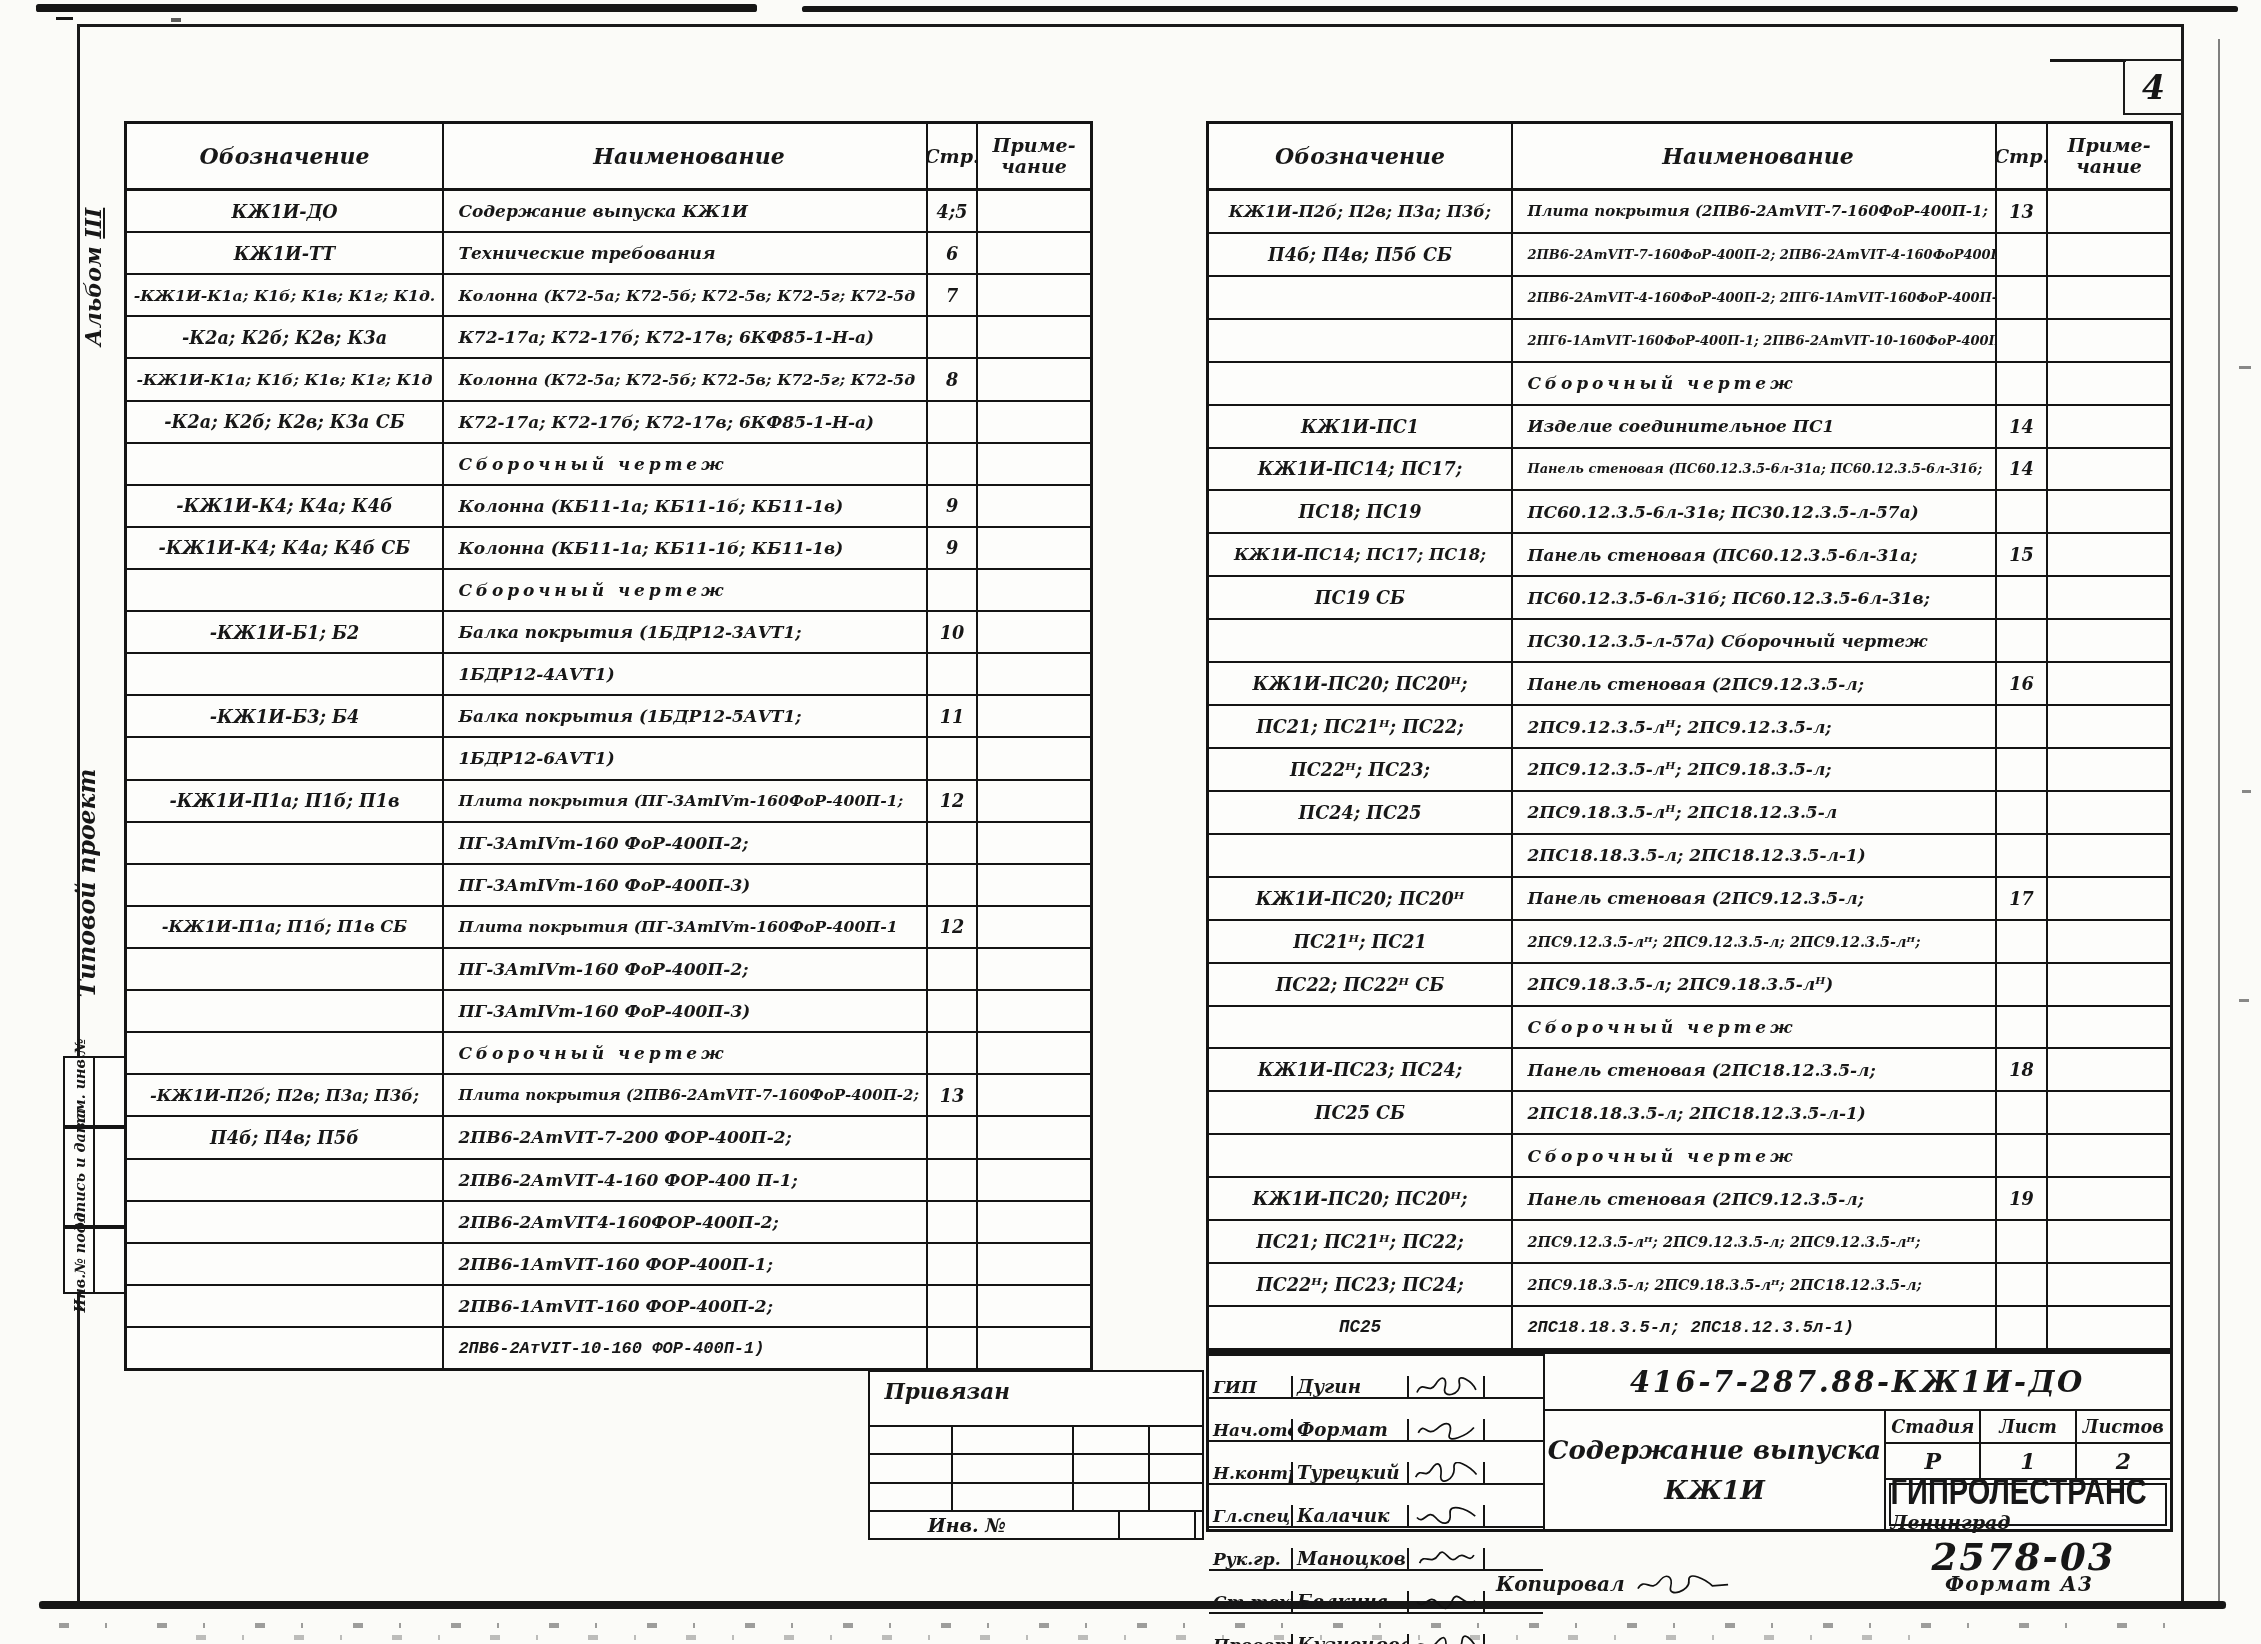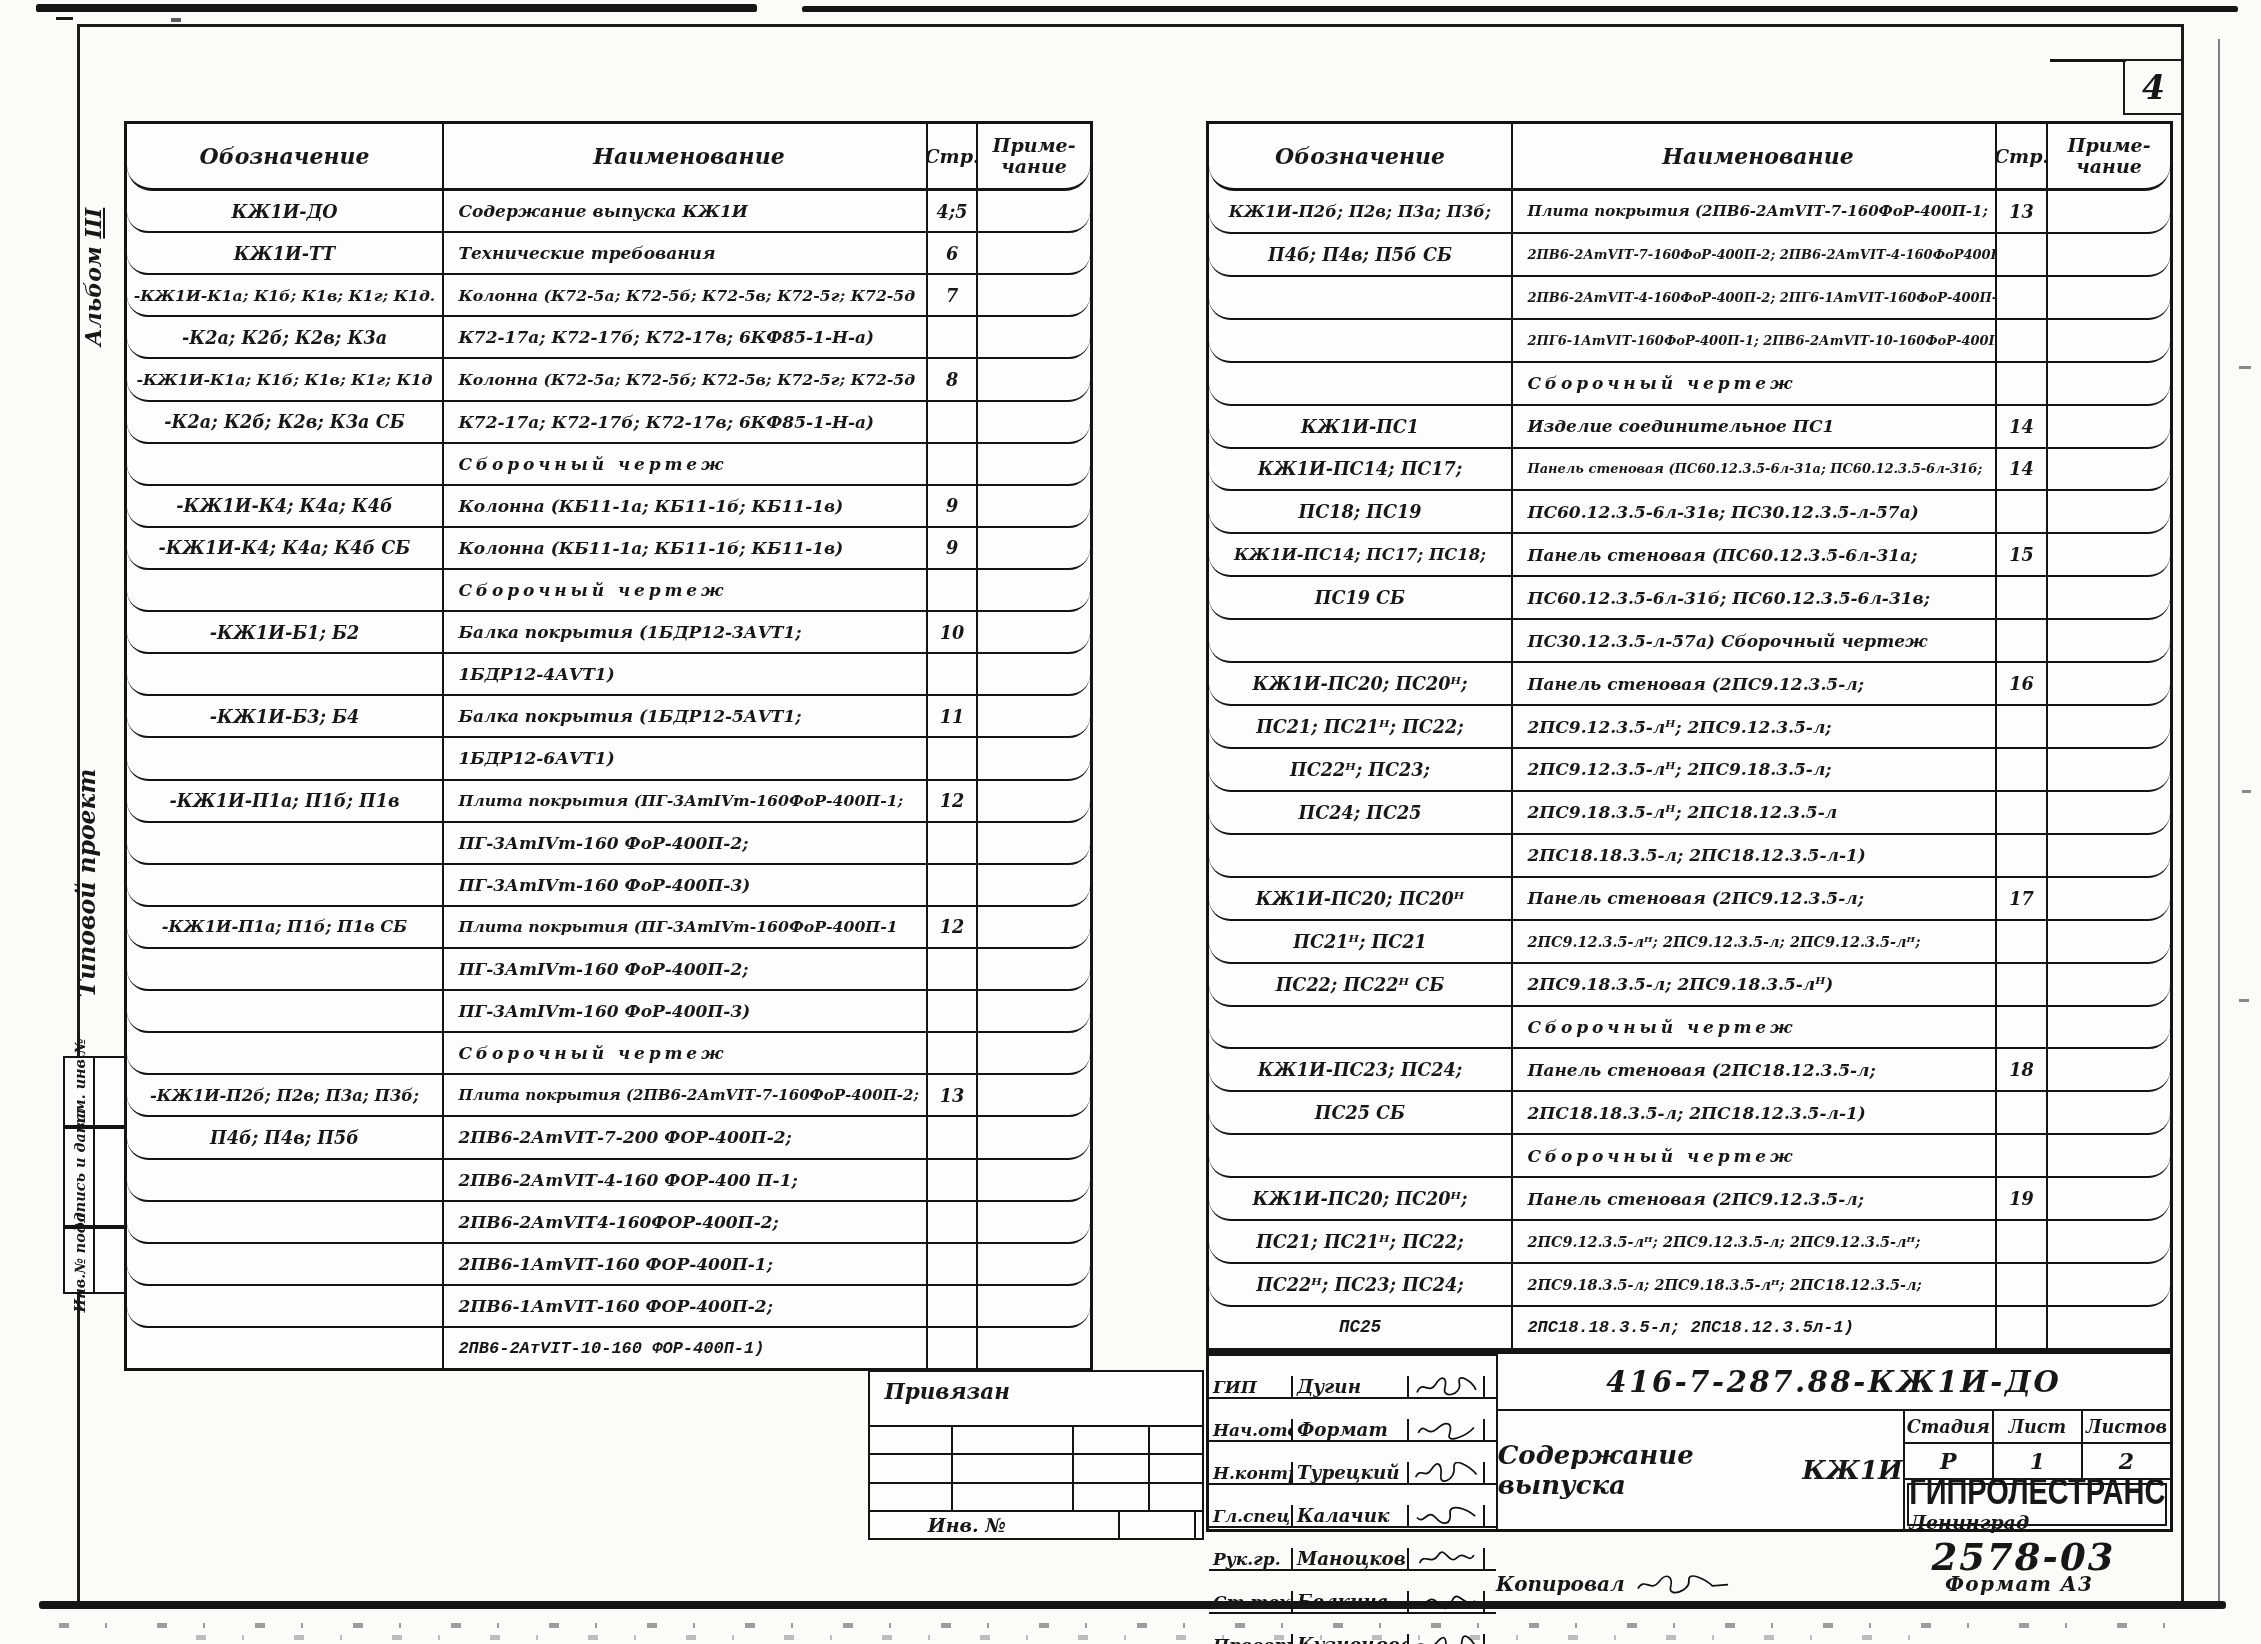--- a/index.html
+++ b/index.html
@@ -6,21 +6,21 @@
   .page{position:relative;width:2261px;height:1644px;background:#fbfbf8;overflow:hidden;
         font-family:"DejaVu Serif",serif;font-style:italic;font-weight:600;color:#171717;}
   .abs{position:absolute;}
   .ink{background:#161616;}
   
   .frame{position:absolute;left:77px;top:23.5px;width:2107px;height:1584px;
          border:3.3px solid #1a1a1a;box-sizing:border-box;}
   
   .dtable{position:absolute;border:3.3px solid #141414;box-sizing:border-box;
           display:flex;flex-direction:column;background:#fdfdfb;}
-  .trow{display:flex;border-bottom:2.6px solid #141414;box-sizing:border-box;flex:1;min-height:0;border-radius:25px;}
+  .trow{display:flex;border-bottom:2.6px solid #141414;box-sizing:border-box;flex:1;min-height:0;}
   .trow:last-child{border-bottom:none;font-family:Liberation Mono, monospace;}
   .thead{flex:none;height:67px;border-bottom:3.3px solid #141414;}
   .cell{border-right:2.6px solid #141414;box-sizing:border-box;display:flex;align-items:center;
         overflow:hidden;white-space:nowrap;padding:0 6.5px;}
   .cell:last-child{border-right:none;}
   .cdes{justify-content:center;font-size:17.6px;text-align:center;}
   .cname{font-size:17px;padding-left:14.4px;}
   .cpg{justify-content:center;font-size:17.6px;padding:0 1.3px;}
   .cnote{flex:1;}
   .lt .cdes{width:317px;} .lt .cname{width:484px;} .lt .cpg{width:50px;}
@@ -38,22 +38,22 @@
          overflow:hidden;white-space:nowrap;padding:0 3.9px;}
   .scell:last-child{border-right:none;}
   .c-role{width:84px;font-size:17px;}
   .c-name{width:116px;font-size:18.3px;}
   .c-sig{width:76px;justify-content:center;}
   .c-date{flex:1;}
   .stamp-right{flex:1;display:flex;flex-direction:column;}
   .docrow{height:55px;border-bottom:2.6px solid #141414;display:flex;align-items:center;
           justify-content:center;font-size:29px;letter-spacing:2.6px;}
   .stamp-lower{flex:1;display:flex;min-height:0;}
-  .titlecell{width:407px;border-right:2.6px solid #141414;box-sizing:border-box;display:flex;
-             flex-direction:row;align-items:center;justify-content:center;gap:9.1px;font-size:26px;}
+  .titlecell{width:341px;border-right:2.6px solid #141414;box-sizing:border-box;display:flex;
+             flex-direction:column;align-items:center;justify-content:center;gap:9.1px;font-size:26px;}
   .stagecol{flex:1;display:flex;flex-direction:column;min-height:0;}
   .stagehdr{height:31px;display:flex;border-bottom:2px solid #141414;}
   .stageval{height:34px;display:flex;border-bottom:2.6px solid #141414;}
   .stgc{flex:1;border-right:2px solid #141414;box-sizing:border-box;display:flex;
         align-items:center;justify-content:center;font-size:17.6px;}
   .stageval .stgc{font-size:22px;}
   .stgc:last-child{border-right:none;}
   .orgbox{flex:1;display:flex;align-items:center;justify-content:center;min-height:0;padding:2.6px;}
   .orginner{width:100%;height:100%;border:2.6px solid #141414;box-sizing:border-box;display:flex;
             flex-direction:column;align-items:flex-start;justify-content:center;}

